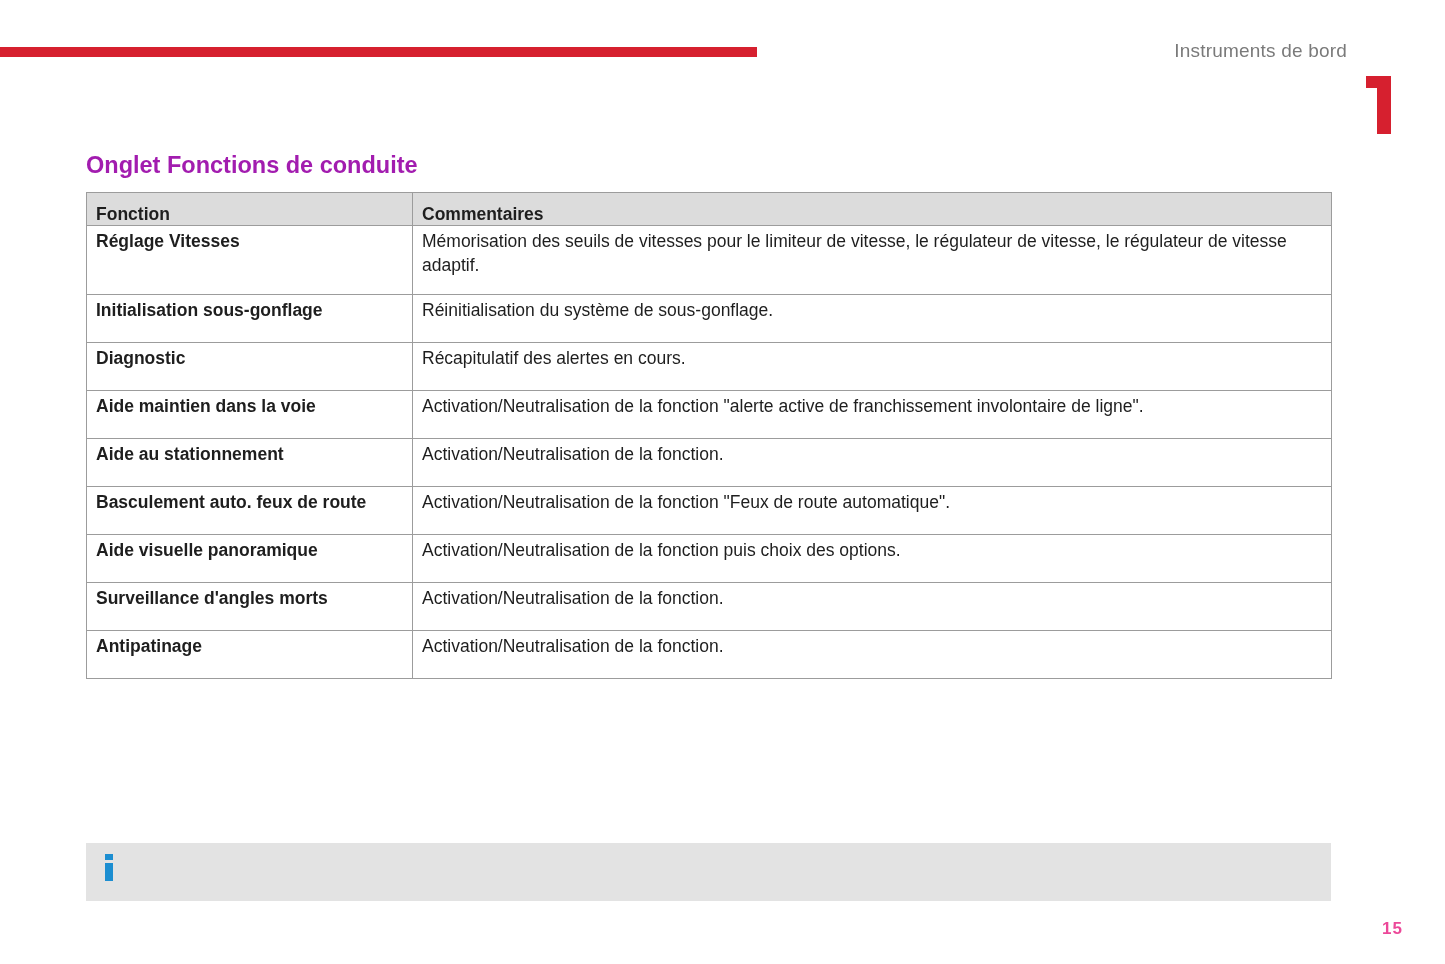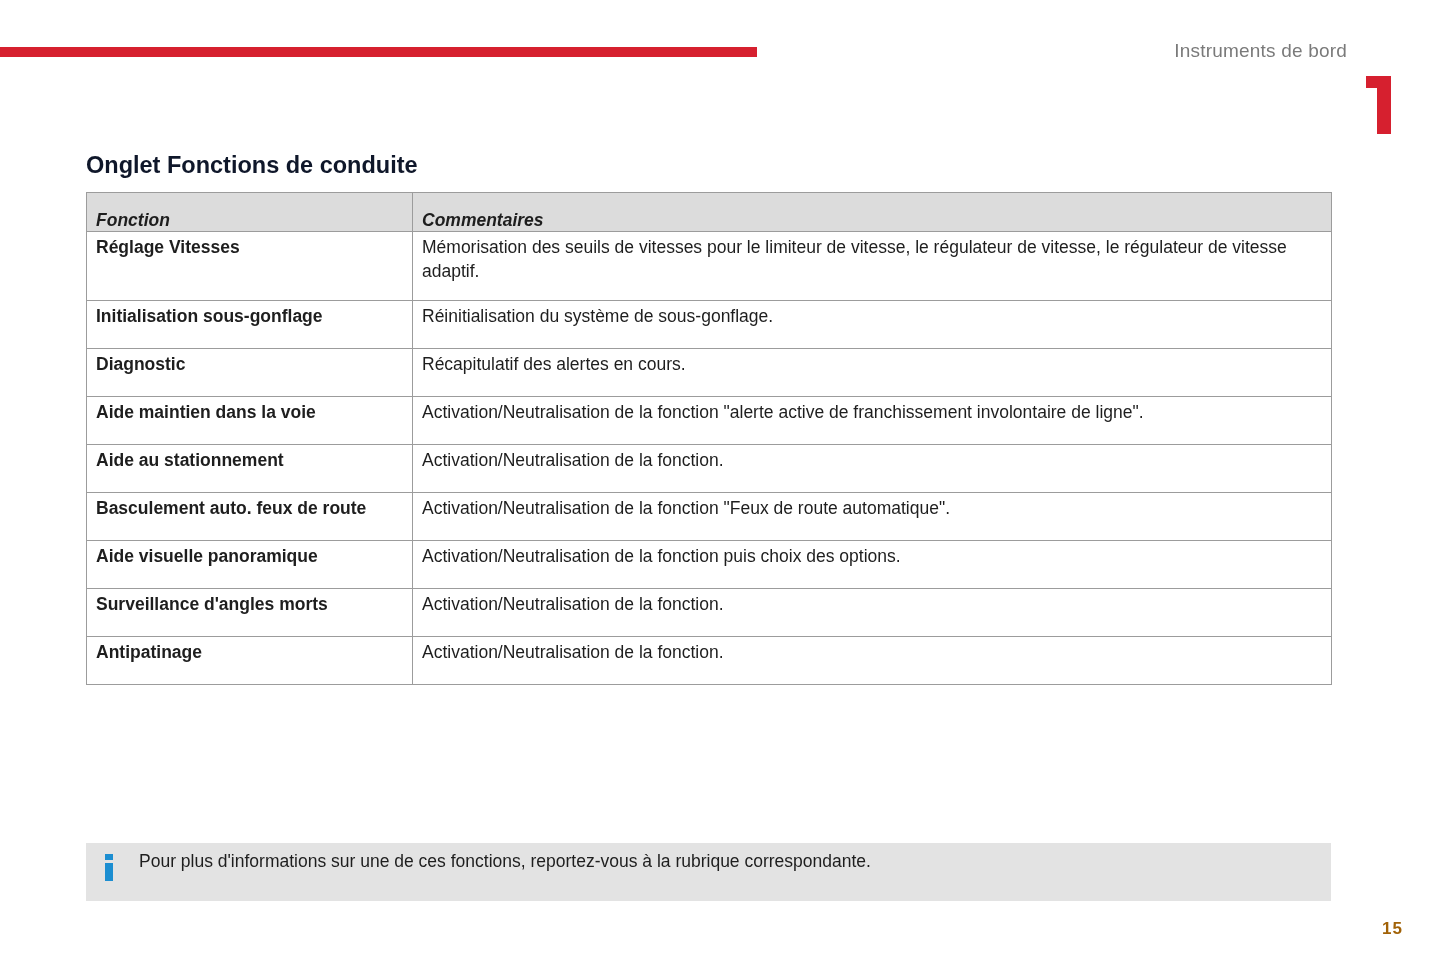--- a/index.html
+++ b/index.html
@@ -22,53 +22,53 @@
       width: 30px; height: 60px;
     }
     .chapter-number .stem {
       position: absolute; left: 11px; top: 0; width: 14px; height: 58px; background: #d6202f;
     }
     .chapter-number .flag {
       position: absolute; left: 0; top: 0; width: 14px; height: 12px; background: #d6202f;
     }
     .page-title {
       position: absolute; left: 86px; top: 152px;
-      font-size: 23.5px; font-weight: bold; color: #0f172a;
+      font-size: 23.5px; font-weight: bold; color: #a21caf;
     }
     table.functions {
       position: absolute; left: 86px; top: 192px;
       width: 1246px; border-collapse: collapse;
       font-size: 17.5px;
     }
     table.functions th, table.functions td {
       border: 1.5px solid #9c9c9c;
       text-align: left; vertical-align: top;
       padding: 9px 9px 0 9px;
     }
     table.functions th {
-      background: #dcdcdc; font-weight: bold; height: 32px; padding-top: 17px; box-sizing: border-box; font-style: italic;
+      background: #dcdcdc; font-weight: bold; height: 32px; padding-top: 11px; box-sizing: border-box;
     }
     table.functions td { height: 48px; box-sizing: border-box; line-height: 24px; padding-top: 3px; margin-top: 24px;}
     table.functions tr.tall td { height: 69px; }
     table.functions td.fn { font-weight: bold; width: 326px; }
     .info-box {
       position: absolute; left: 86px; top: 843px; width: 1245px; height: 58px;
       background: #e3e3e3;
     }
     .info-icon {
       position: absolute; left: 19px; top: 11px; width: 8px; height: 26px;
     }
     .info-icon .dot { position: absolute; left: 0; top: 0; width: 8px; height: 6px; background: #1c8ed1; }
     .info-icon .bar { position: absolute; left: 0; top: 9px; width: 8px; height: 18px; background: #1c8ed1; }
     .info-text {
       position: absolute; left: 53px; top: 8px; font-size: 17.5px; color: #1e1e1e;
     }
     .page-number {
       position: absolute; left: 1382px; top: 919px;
-      font-size: 17px; font-weight: bold; color: #a16207; letter-spacing: 1px;
+      font-size: 17px; font-weight: bold; color: #ec4899; letter-spacing: 1px;
     }
   </style>
 </head>
 <body>
 
 <div class="top-bar"></div>
 <div class="section-header">Instruments de bord</div>
 <div class="chapter-number">
   <div class="flag"></div>
   <div class="stem"></div>
@@ -121,16 +121,15 @@
       <td>Activation/Neutralisation de la fonction.</td>
     </tr>
   </tbody>
 </table>
 
 <div class="info-box">
   <div class="info-icon">
     <div class="dot"></div>
     <div class="bar"></div>
   </div>
-  <div class="info-text">Pour plus d'informations sur une de ces fonctions, reportez-vous à la rubrique correspondante.</div>
 </div>
 
 <div class="page-number">15</div>
 
 </body></html>

